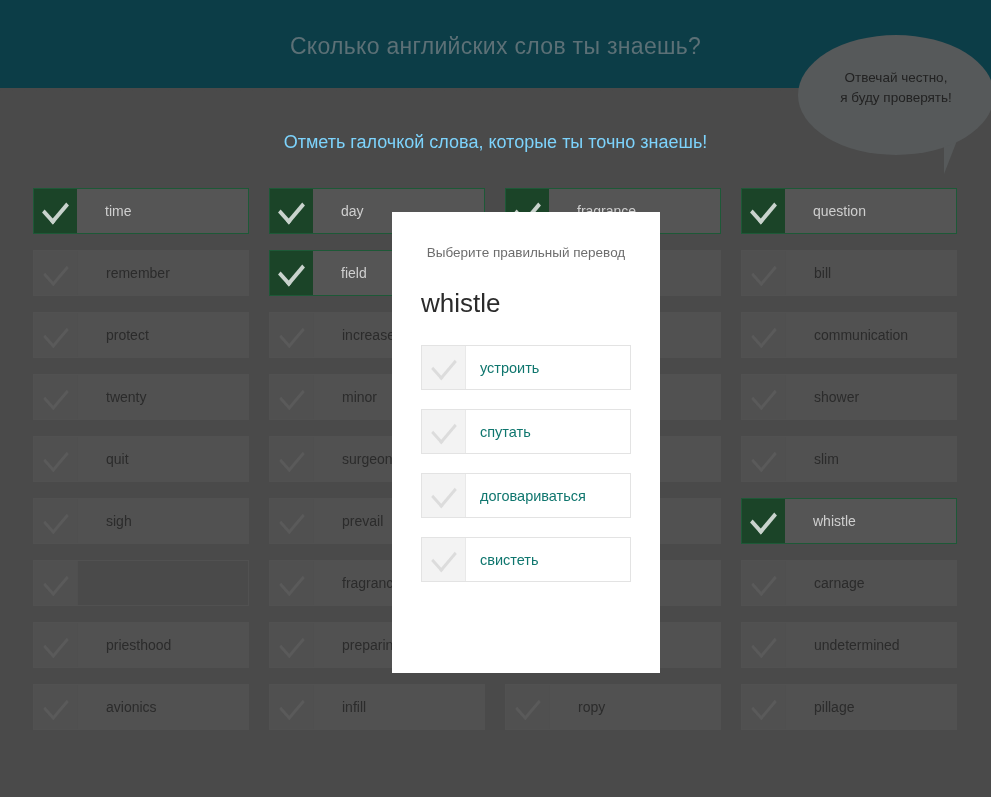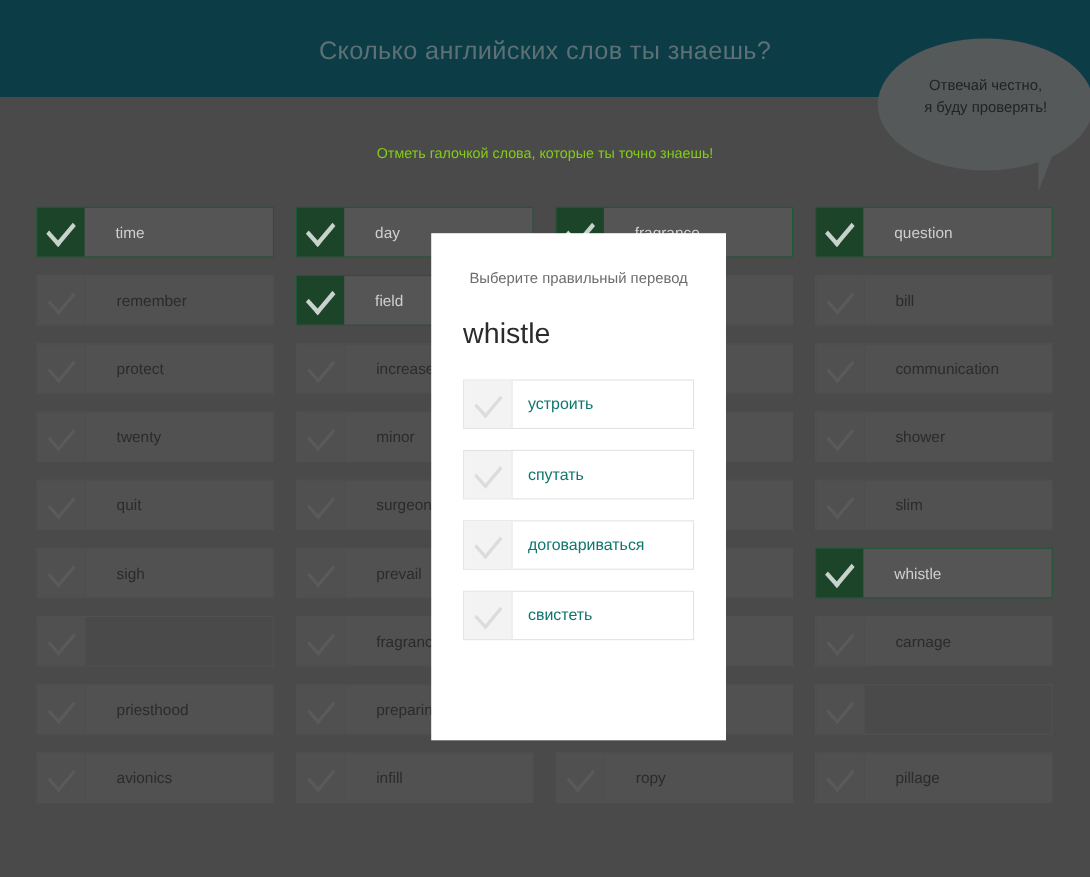--- a/index.html
+++ b/index.html
@@ -90,22 +90,22 @@
     z-index: 5;
   }
 
   
   .subtitle {
     position: absolute;
     top: 132px;
     left: 0;
     width: 991px;
     text-align: center;
-    font-size: 13px;
-    color: #84cc16;
+    font-size: 18px;
+    color: #7dd3fc;
   }
 
   
   .grid {
     position: absolute;
     top: 188px;
     left: 33px;
     width: 925px;
     display: flex;
     gap: 20px;
@@ -464,20 +464,21 @@
       <div class="word-row">
         <div class="word-check">
           <span class="tick"></span>
         </div>
         <div class="word-label">carnage</div>
       </div>
       <div class="word-row">
         <div class="word-check">
           <span class="tick"></span>
         </div>
+        <div class="word-label">undetermined</div>
       </div>
       <div class="word-row">
         <div class="word-check">
           <span class="tick"></span>
         </div>
         <div class="word-label">pillage</div>
       </div>
     </div>
   </div>
 

